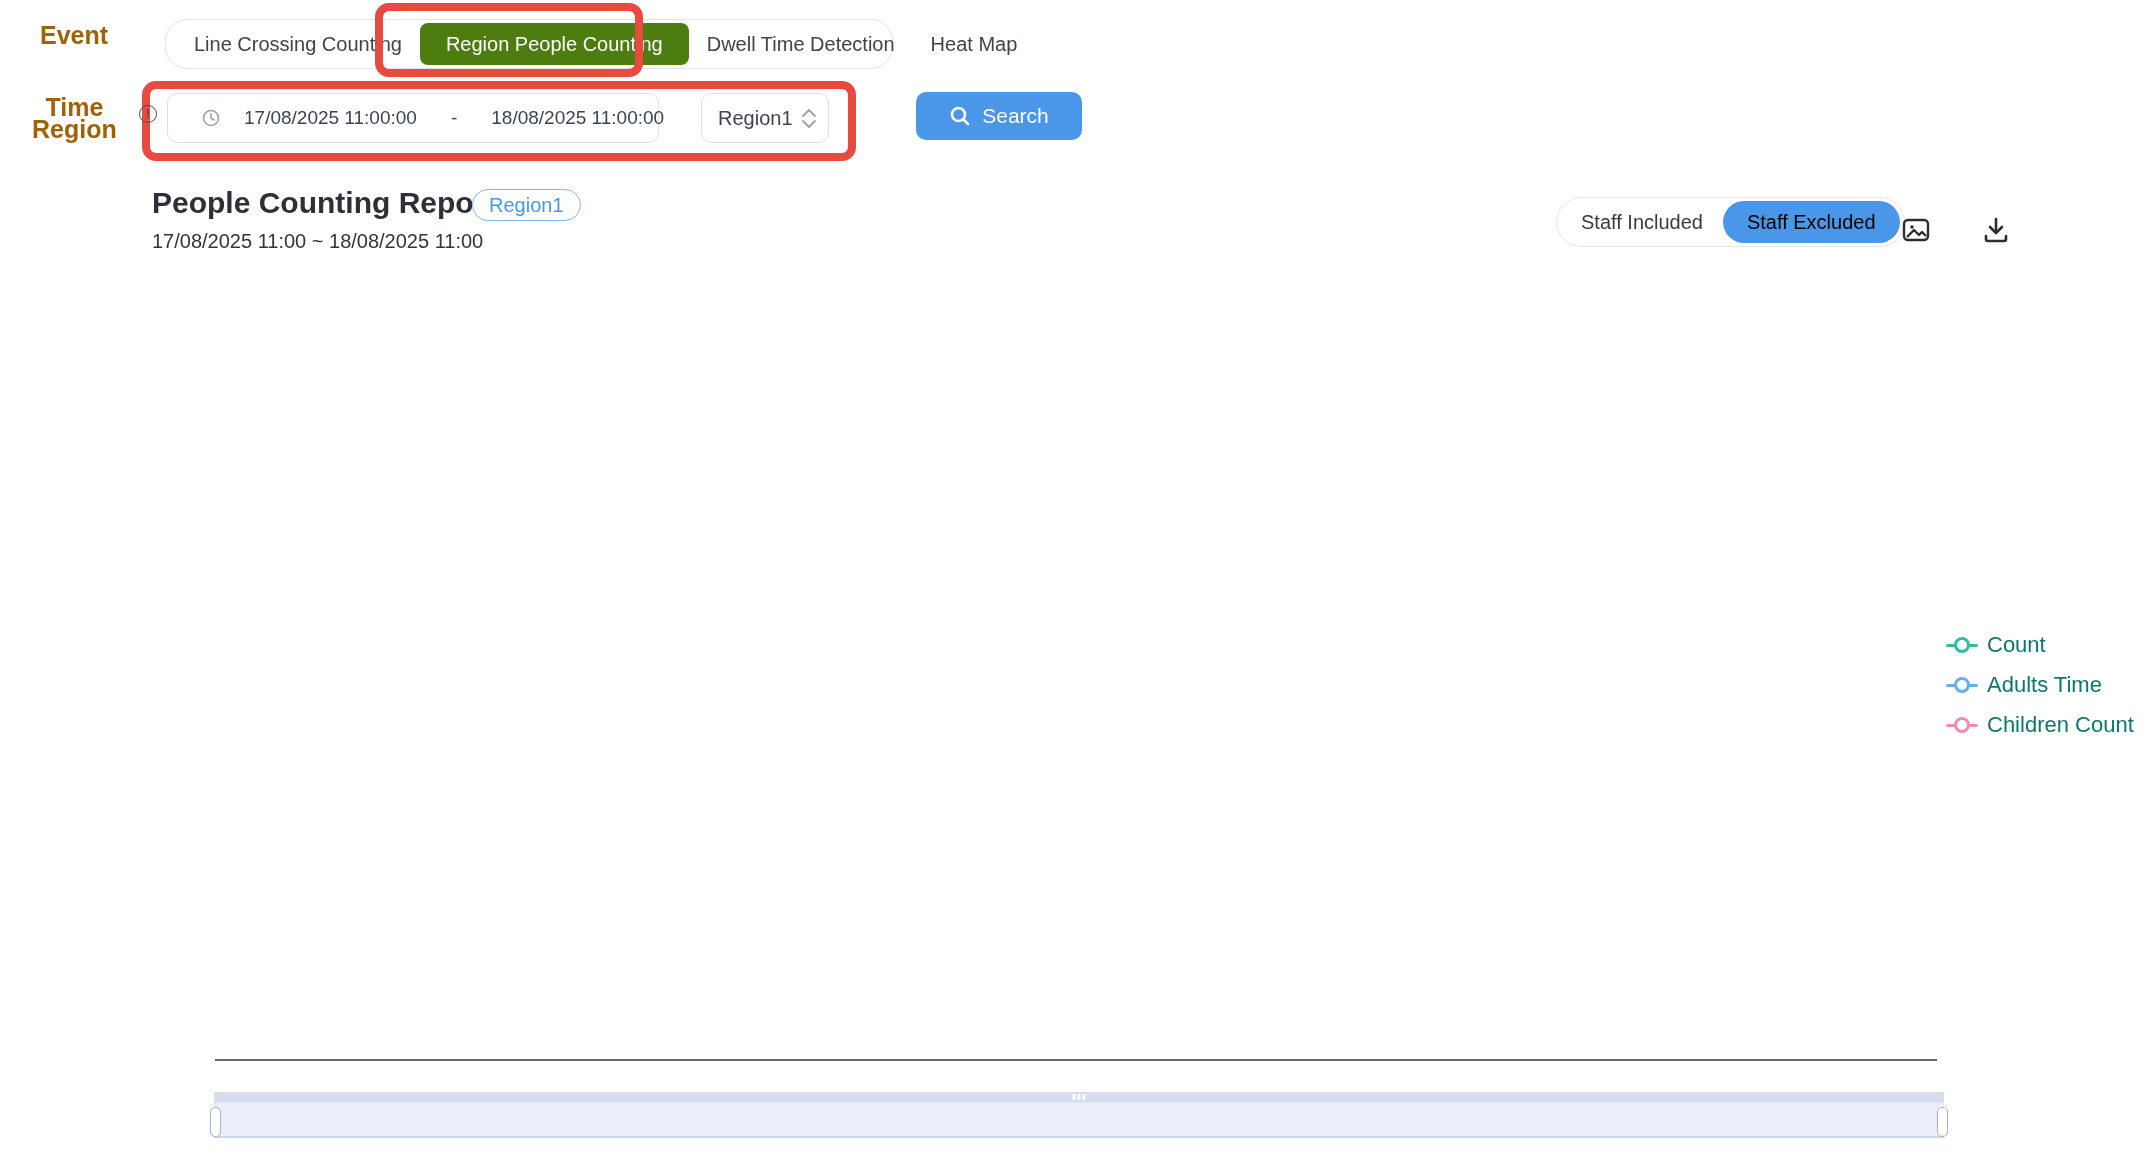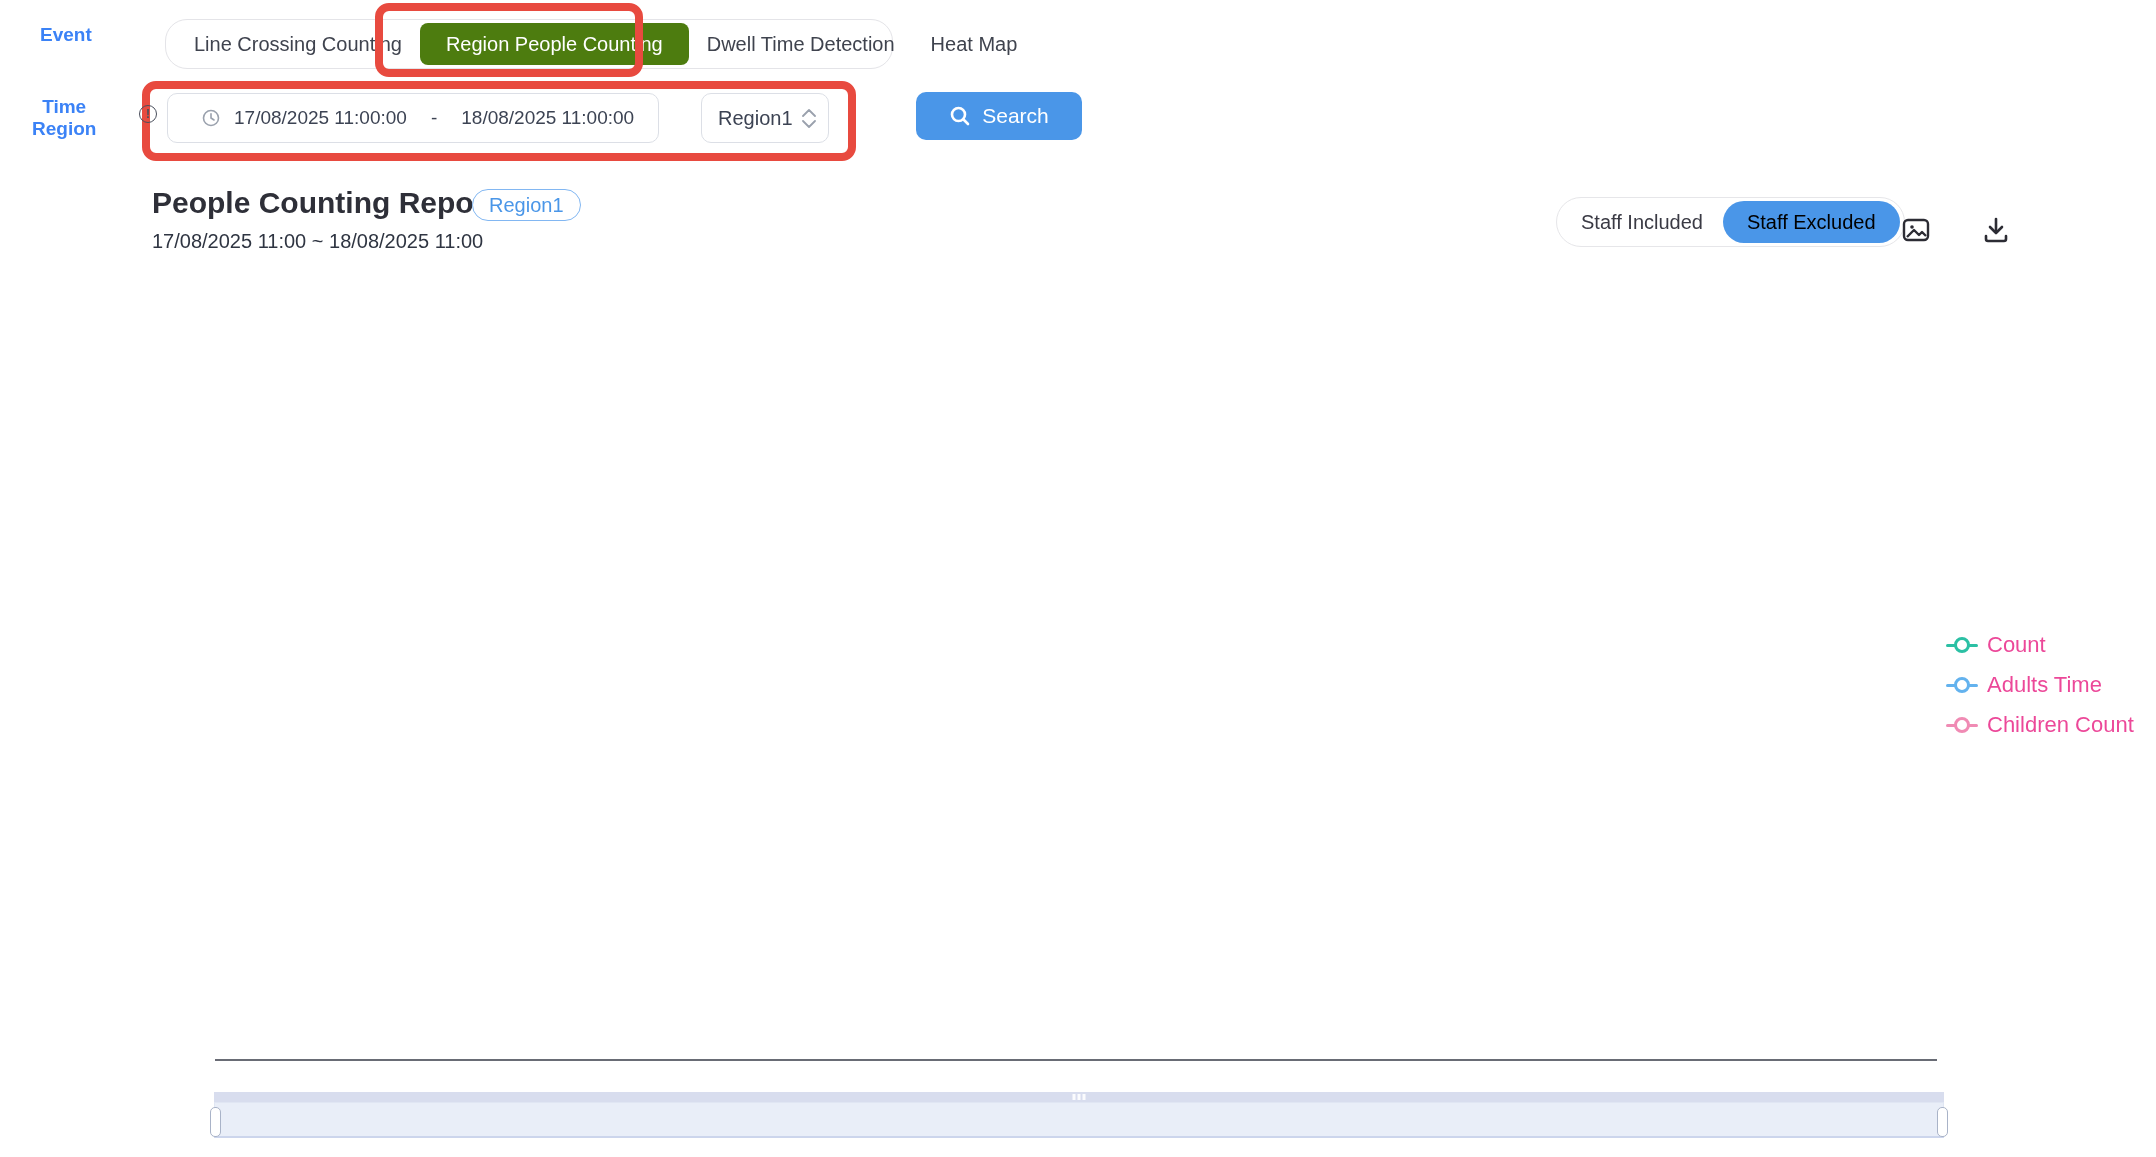--- a/index.html
+++ b/index.html
@@ -1,21 +1,21 @@
 <!DOCTYPE html>
 <html><head>
 <meta charset="utf-8">
 <style>
   * { margin: 0; padding: 0; box-sizing: border-box; }
   html, body { width: 2156px; height: 1157px; background: #ffffff; overflow: hidden;
     font-family: "Liberation Sans", "DejaVu Sans", sans-serif; }
   .abs { position: absolute; }
 
   
-  .form-label { font-size: 19px; font-weight: 700; color: #3b82f6; line-height: 22px; }
+  .form-label { font-size: 25px; font-weight: 700; color: #a16207; line-height: 22px; }
 
   
   .tabs {
     left: 165px; top: 19px; width: 728px; height: 50px;
     border: 1px solid #e4e4e8; border-radius: 22px; background: #fff;
     display: flex; align-items: center; justify-content: space-between; padding: 0 10px;
   }
   .tab { font-size: 20px; color: #3f434e; padding: 0 18px; height: 42px;
     display: flex; align-items: center; white-space: nowrap; cursor: pointer; border-radius: 8px; }
   .tab.active { background: #4d7c0f; color: #ffffff; padding: 0 26px; }
@@ -24,21 +24,21 @@
   .red-box { border: 8px solid #e84a3f; border-radius: 14px; pointer-events: none; z-index: 40; background: transparent; }
   .red-box-1 { left: 375px; top: 3px; width: 268px; height: 74px; }
   .red-box-2 { left: 142px; top: 81px; width: 714px; height: 80px; }
 
   
   .info-icon { left: 139px; top: 105px; width: 18px; height: 18px; border: 1.6px solid #4a4f5c;
     border-radius: 50%; color: #4a4f5c; font-size: 12px; font-weight: 700;
     display: flex; align-items: center; justify-content: center; z-index: 45; }
   .date-input { left: 167px; top: 93px; width: 492px; height: 50px; background: #fff;
     border: 1px solid #dcdfe6; border-radius: 10px; display: flex; align-items: center;
-    padding-left: 34px; gap: 14px; z-index: 45; }
+    padding-left: 34px; gap: 24px; z-index: 45; }
   .date-text { font-size: 19px; color: #3c4353; white-space: nowrap; }
   .date-sep { font-size: 19px; color: #3c4353; padding: 0 10px; }
   .region-select { left: 701px; top: 93px; width: 128px; height: 50px; background: #fff;
     border: 1px solid #dcdfe6; border-radius: 10px; display: flex; align-items: center;
     padding: 0 12px 0 16px; z-index: 45; }
   .region-value { font-size: 20px; color: #3c4353; flex: 1; }
   .spinner { display: flex; flex-direction: column; gap: 3px; align-items: center; }
   .search-btn { left: 916px; top: 92px; width: 166px; height: 48px; background: #4a96e8;
     border: none; border-radius: 10px; display: flex; align-items: center; justify-content: center;
     gap: 11px; cursor: pointer; }
@@ -57,21 +57,21 @@
   .staff-opt.active { background: #4a96e8; color: #000000; padding: 0 24px; }
   .icon-btn { background: none; border: none; cursor: pointer; padding: 0; }
 
   
   .legend { left: 1946px; top: 633px; display: flex; flex-direction: column; gap: 16px; }
   .legend-row { display: flex; align-items: center; gap: 9px; height: 24px; cursor: pointer; }
   .legend-marker { position: relative; width: 32px; height: 16px; }
   .legend-marker .line { position: absolute; left: 0; right: 0; top: 7px; height: 3px; border-radius: 2px; }
   .legend-marker .dot { position: absolute; left: 8px; top: 0; width: 16px; height: 16px;
     border-radius: 50%; background: #fff; border: 3px solid; }
-  .legend-text { font-size: 22px; color: #ec4899; white-space: nowrap; }
+  .legend-text { font-size: 22px; color: #0f766e; white-space: nowrap; }
   .s0 .line { background: #2bc0a4; } .s0 .dot { border-color: #2bc0a4; }
   .s1 .line { background: #63b2ee; } .s1 .dot { border-color: #63b2ee; }
   .s2 .line { background: #f08bb4; } .s2 .dot { border-color: #f08bb4; }
 
   
   .axis-line { left: 215px; top: 1059px; width: 1722px; height: 0; border-top: 2px solid #696c75; }
   .datazoom { left: 214px; top: 1092px; width: 1730px; height: 47px; }
   .dz-strip { position: absolute; left: 0; right: 0; top: 0; height: 10px; background: #d8ddee; }
   .dz-grip { position: absolute; left: 50%; top: 2px; transform: translateX(-50%);
     display: flex; gap: 2px; }

